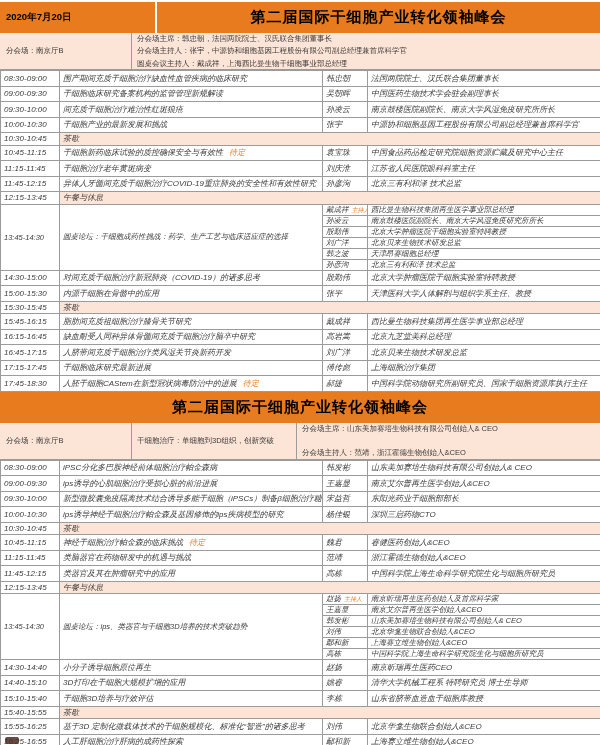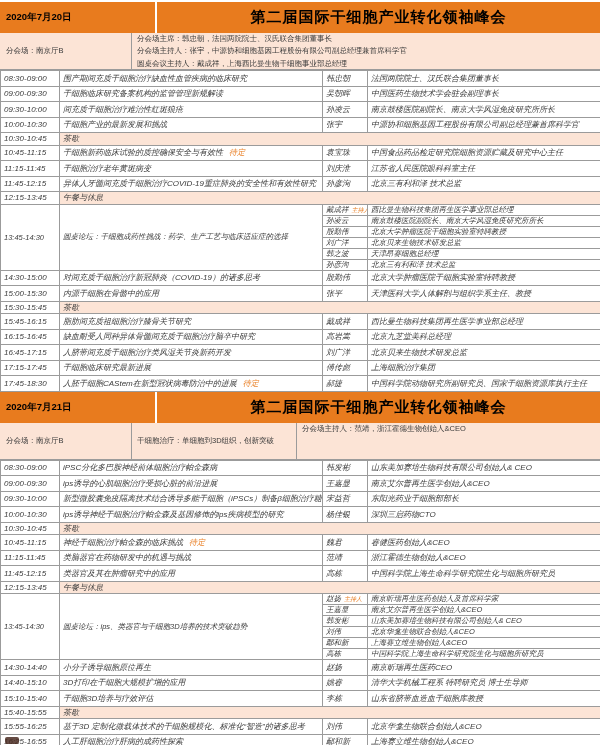--- a/index.html
+++ b/index.html
@@ -176,27 +176,27 @@
               <td>17:45-18:30</td>
               <td>人胚干细胞CAStem在新型冠状病毒防治中的进展<span class="tbd">待定</span></td>
               <td>郝捷</td>
               <td>中国科学院动物研究所副研究员、国家干细胞资源库执行主任</td>
             </tr>
           </tbody>
         </table>
       </div>
       <div class="day">
         <div class="hdr">
-          <div class="hdr-date">2020年7月21日</div>
           <div class="hdr-title">第二届国际干细胞产业转化领袖峰会</div>
         </div>
         <div class="sub">
           <div class="sub-venue">分会场：南京厅B</div>
           <div class="sub-theme">干细胞治疗：单细胞到3D组织，创新突破</div>
           <div class="sub-chairs">
+            <div>分会场主席：山东美加赛培生物科技有限公司创始人&amp; CEO</div>
             <div>分会场主持人：范靖，浙江霍德生物创始人&amp;CEO</div>
           </div>
         </div>
         <table class="agenda">
           <colgroup>
             <col class="c-time">
             <col class="c-topic">
             <col class="c-name">
             <col class="c-affil">
           </colgroup>

